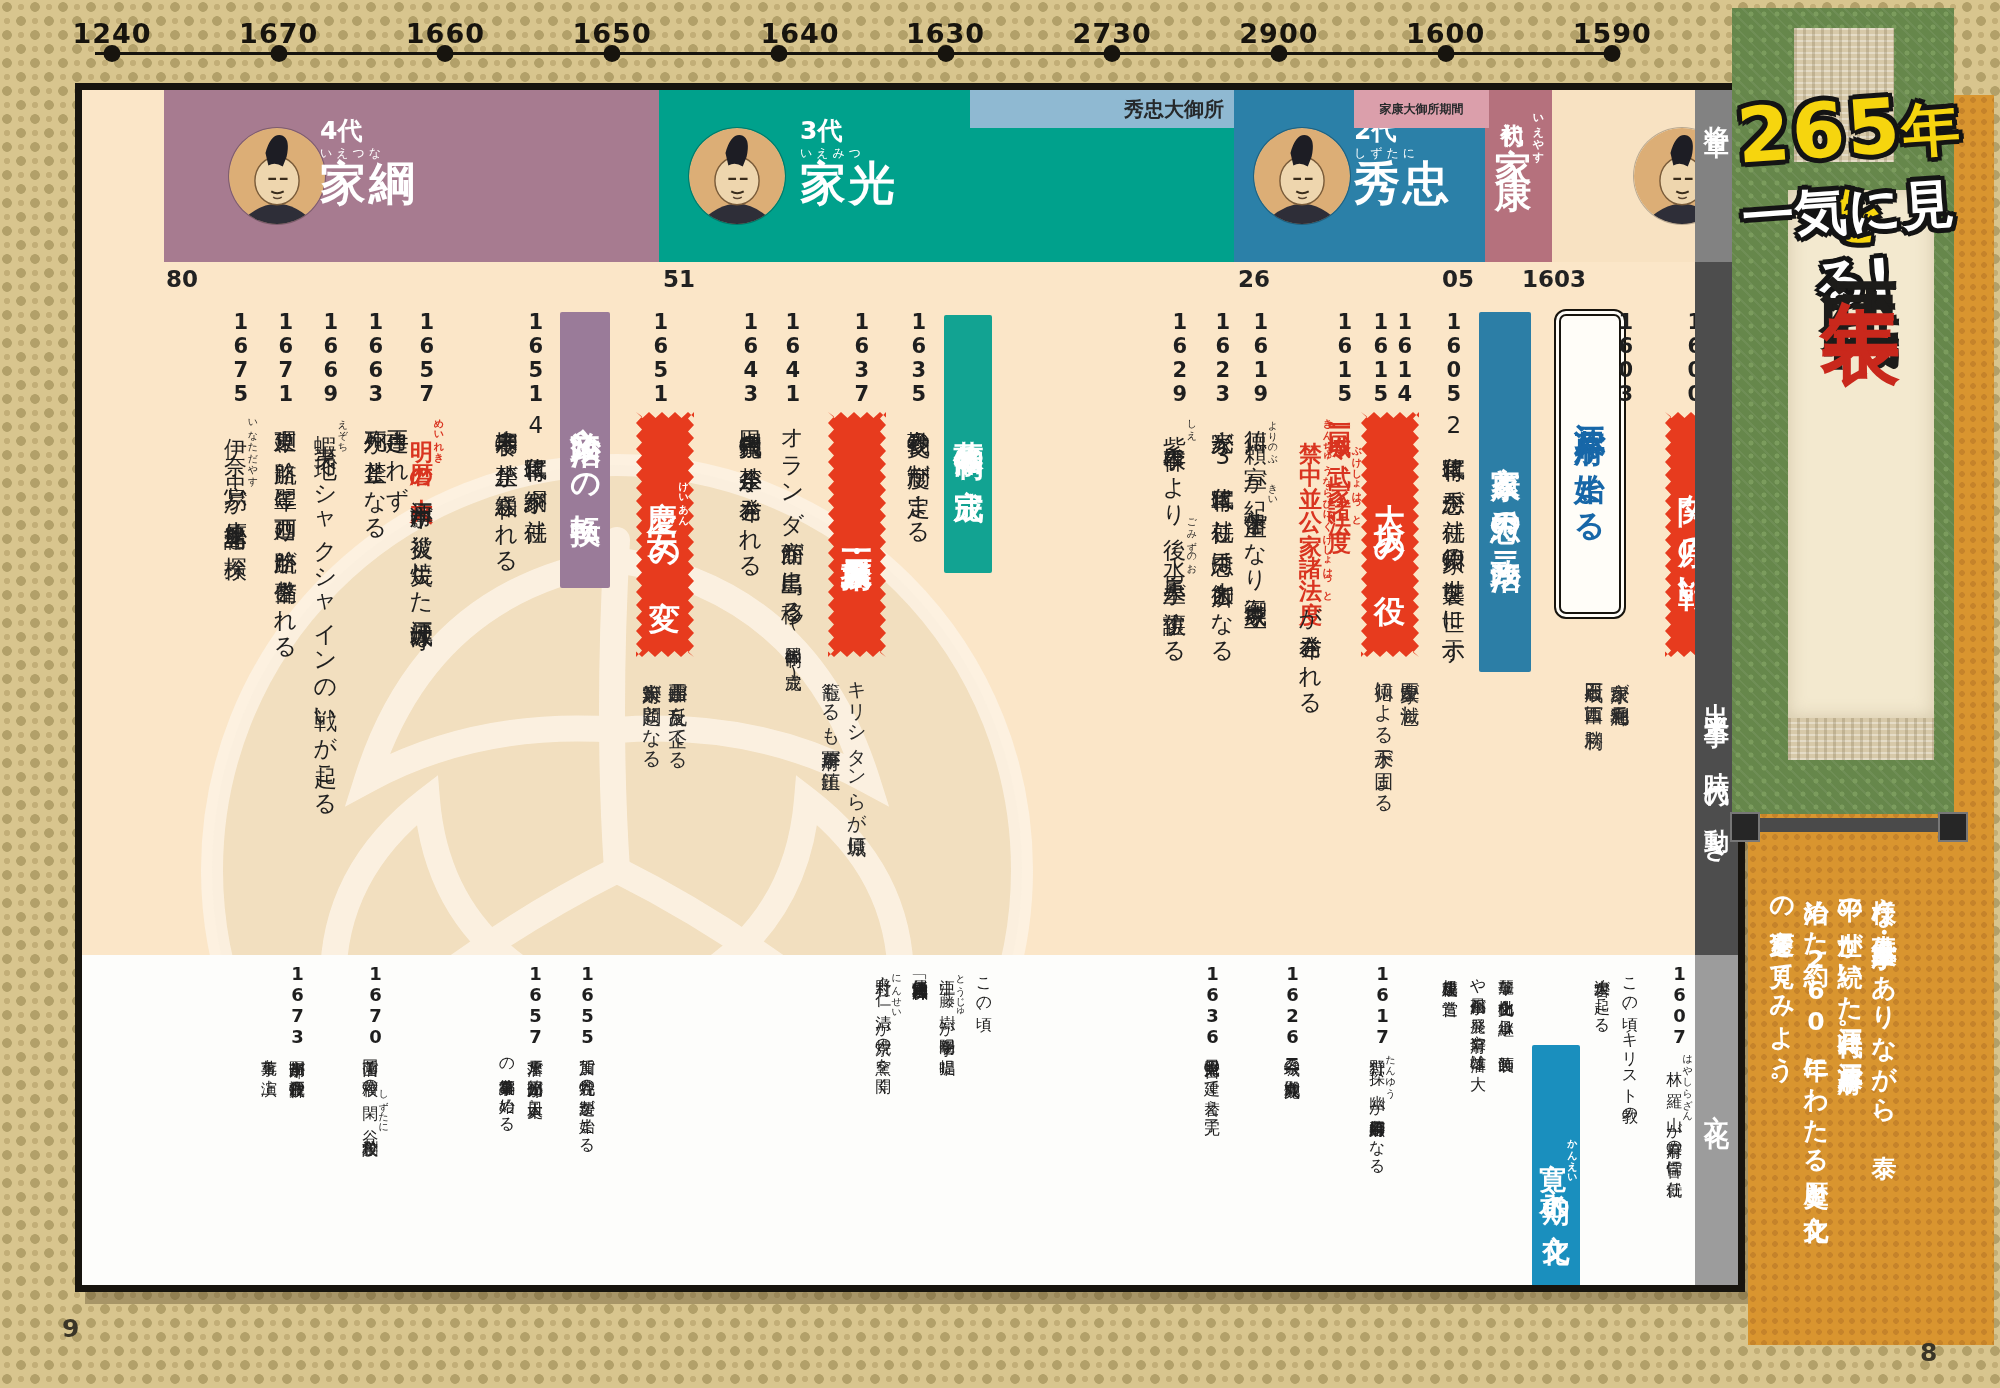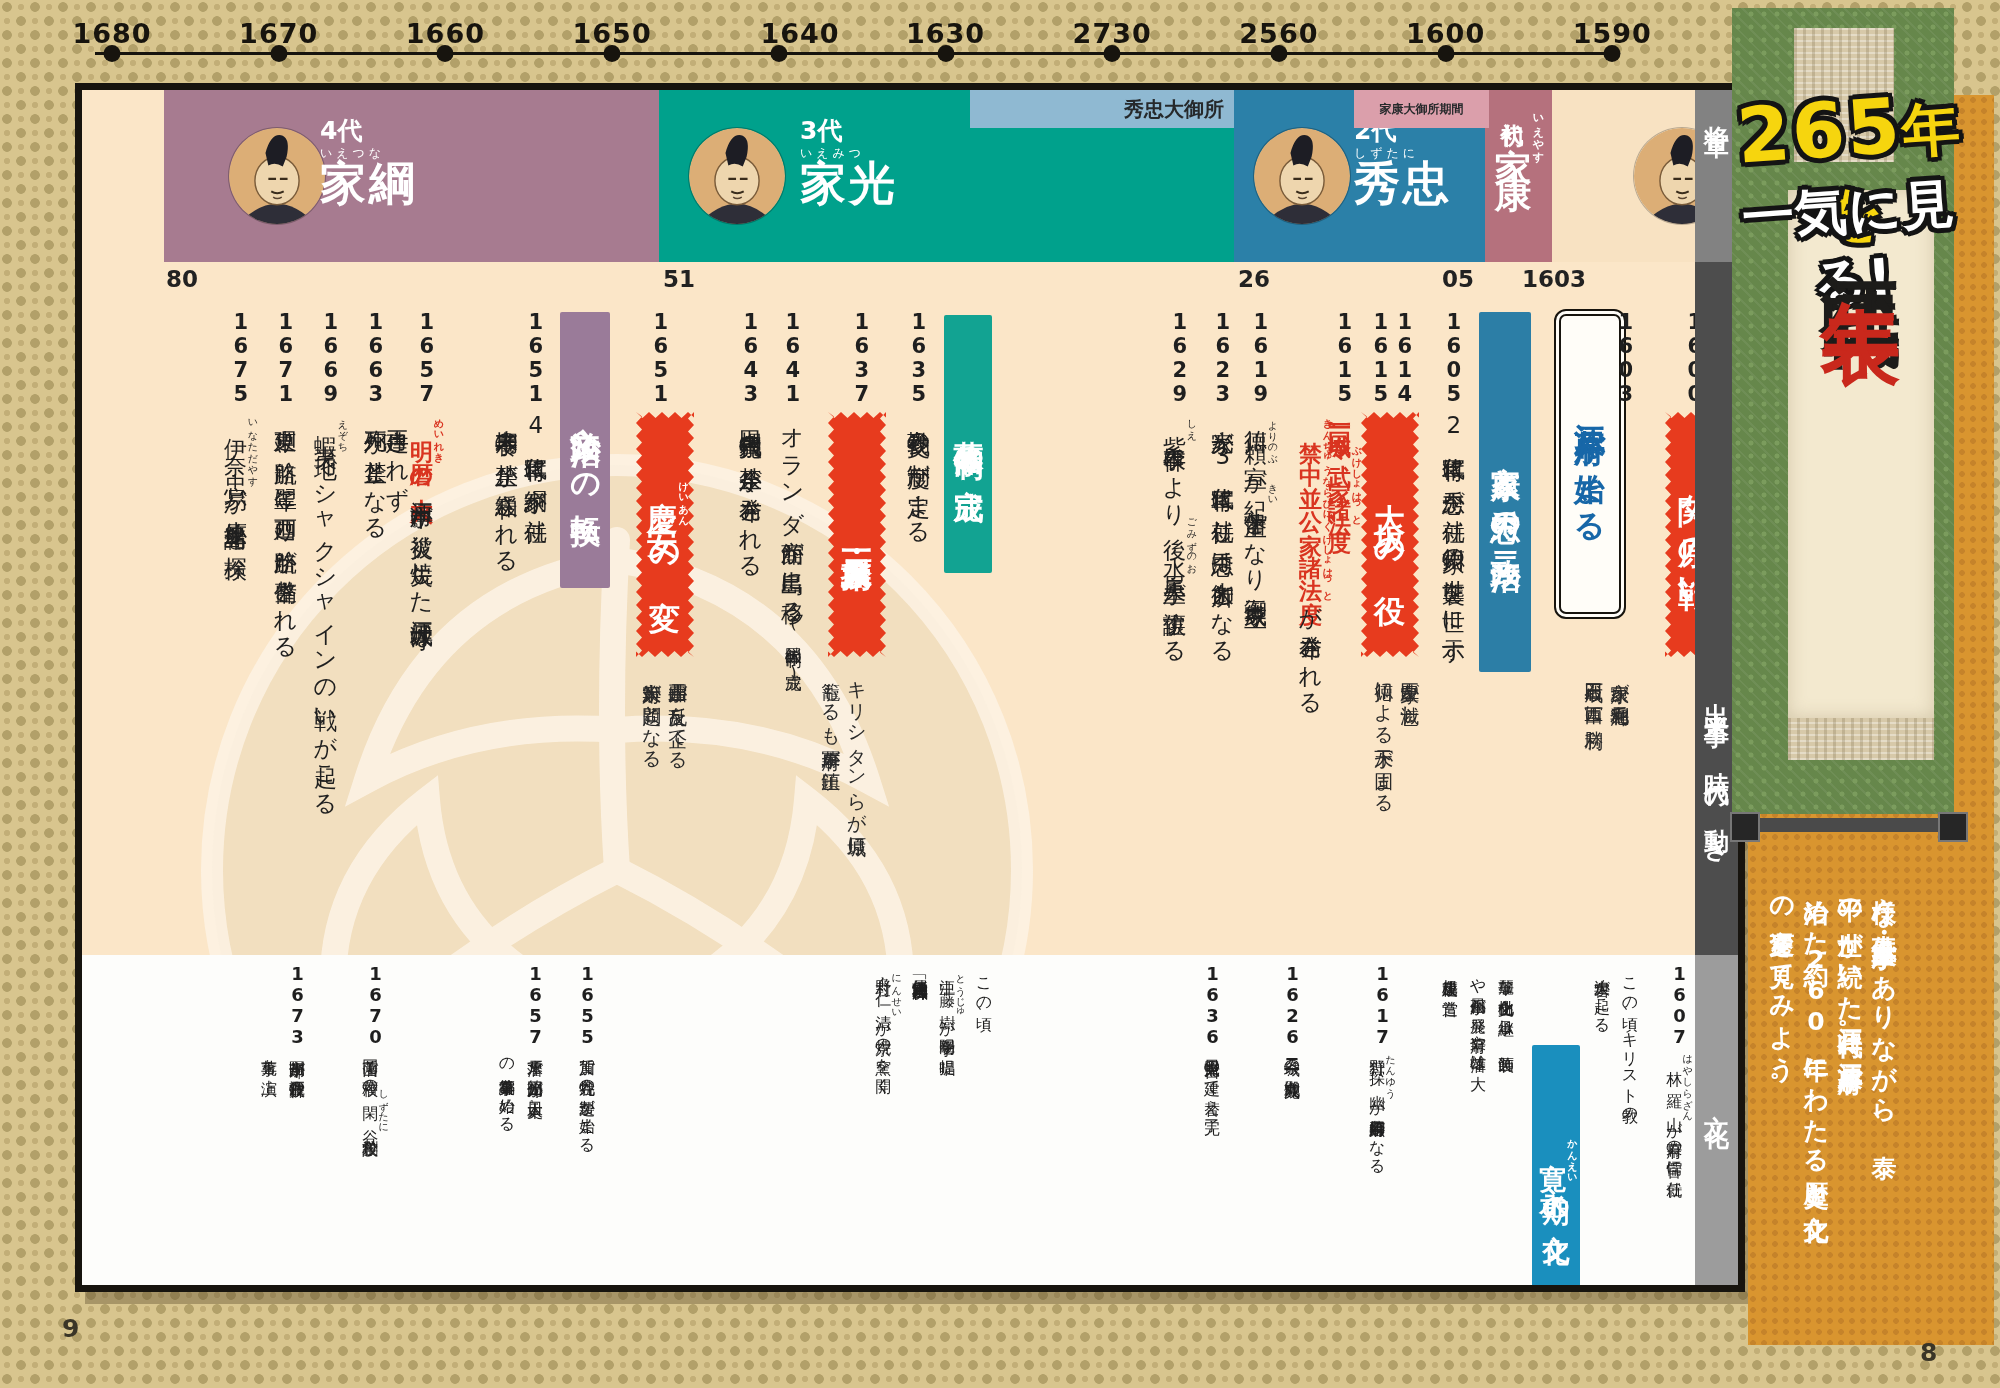--- a/index.html
+++ b/index.html
@@ -81,35 +81,35 @@
            font-size:25px;letter-spacing:2px;font-weight:600;transform:translateX(-50%);}
   .pageno{position:absolute;font-size:25px;color:#3a3527;font-weight:600;}
   .roller{position:absolute;background:#4a4a4a;}
   .knob{position:absolute;background:#262626;border:2px solid #777;}
 </style>
 </head>
 <body>
 
 <div id="ruler">
   <div class="ruler-line"></div>
-<div class="ruler-year" style="left: 112px;">1680</div>
+<div class="ruler-year" style="left: 112px;">1240</div>
     <div class="ruler-dot" style="left: 112px;"></div>
     <div class="ruler-year" style="left: 278.7px;">1670</div>
     <div class="ruler-dot" style="left: 278.7px;"></div>
     <div class="ruler-year" style="left: 445.4px;">1660</div>
     <div class="ruler-dot" style="left: 445.4px;"></div>
     <div class="ruler-year" style="left: 612.1px;">1650</div>
     <div class="ruler-dot" style="left: 612.1px;"></div>
     <div class="ruler-year" style="left: 800px;">1640</div>
     <div class="ruler-dot" style="left: 778.8px;"></div>
     <div class="ruler-year" style="left: 945.5px;">1630</div>
     <div class="ruler-dot" style="left: 945.5px;"></div>
     <div class="ruler-year" style="left: 1112.2px;">2730</div>
     <div class="ruler-dot" style="left: 1112.2px;"></div>
-    <div class="ruler-year" style="left: 1278.9px;">2560</div>
+    <div class="ruler-year" style="left: 1278.9px;">2900</div>
     <div class="ruler-dot" style="left: 1278.9px;"></div>
     <div class="ruler-year" style="left: 1445.6px;">1600</div>
     <div class="ruler-dot" style="left: 1445.6px;"></div>
     <div class="ruler-year" style="left: 1612.3px;">1590</div>
     <div class="ruler-dot" style="left: 1612.3px;"></div>
   </div>
 
 <div id="panel" class="abs">
   <div id="band" class="abs">
       <div class="bsec" style="left: 1403px; width: 210px; background: rgb(248, 226, 194);"></div>

